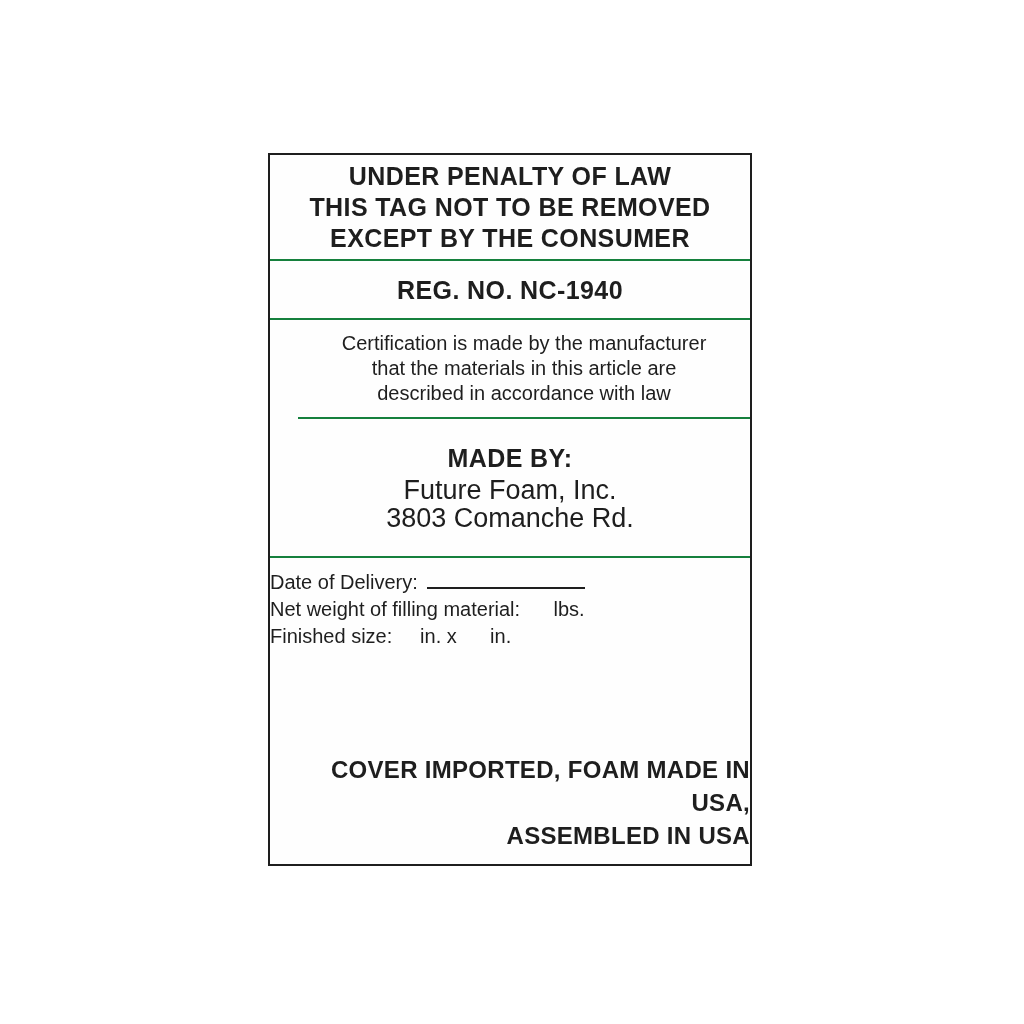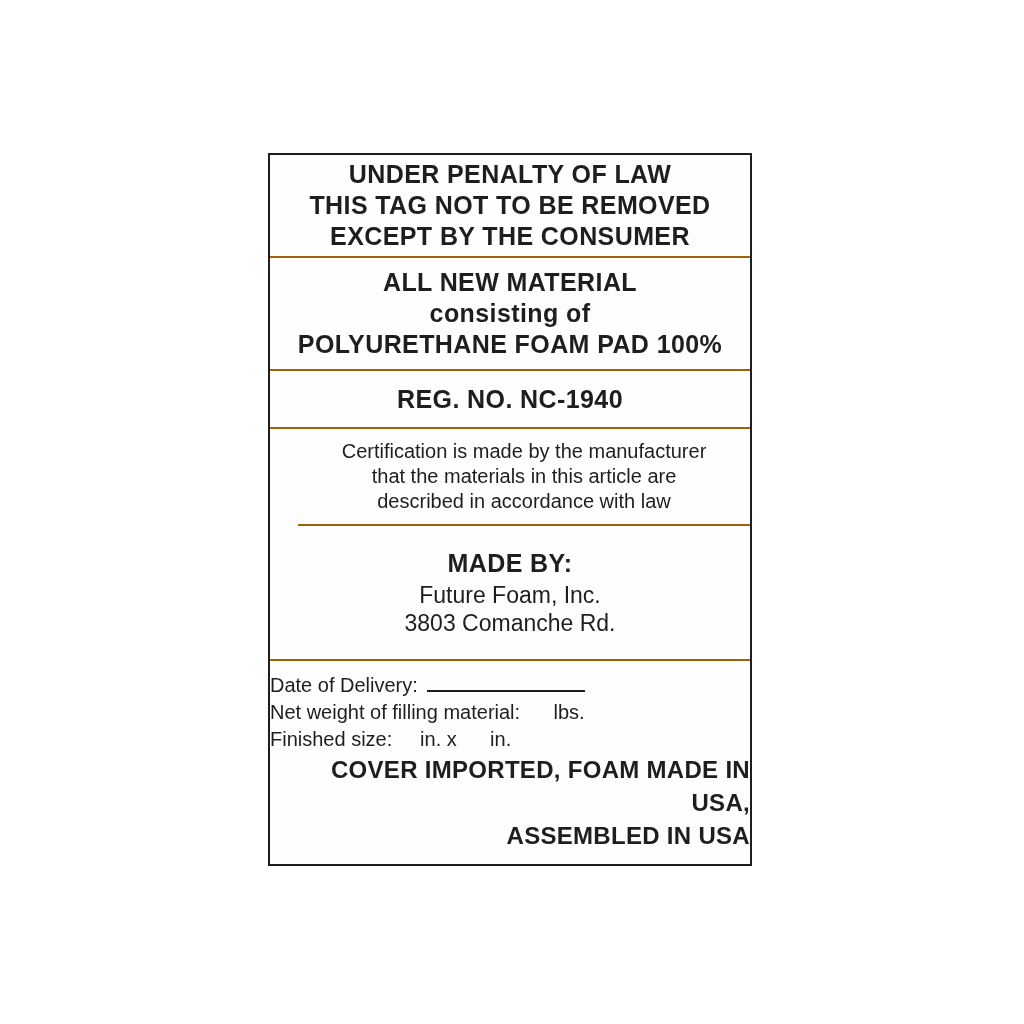--- a/index.html
+++ b/index.html
@@ -26,21 +26,21 @@
     width: 484px;
     height: 713px;
     box-sizing: border-box;
     border: 2px solid #1e1e1e;
     background: #fefefe;
     display: flex;
     flex-direction: column;
   }
   .sec {
     box-sizing: border-box;
-    border-bottom: 2px solid #a16207;
+    border-bottom: 2px solid #15803d;
     display: flex;
     flex-direction: column;
     justify-content: center;
     align-items: center;
     text-align: right;
   }
   .sec-penalty   { height: 106px; }
   .sec-material  { height: 116px; }
   .sec-regno     { height: 59px;  }
   .sec-cert      { height: 99px; margin-left: 28px;  }
@@ -70,21 +70,21 @@
     line-height: 25px;
   }
   .madeby-heading {
     font-weight: bold;
     font-size: 25px;
     line-height: 31px;
     letter-spacing: 0.4px;
     margin-bottom: 2px;
   }
   .addr-line {
-    font-size: 23px;
+    font-size: 27px;
     line-height: 28px;
     white-space: pre-wrap;
   }
   .fields {
     font-size: 20px;
     line-height: 27px;
   }
   .field-line { white-space: pre-wrap; }
   .blank-line {
     display: inline-block;
@@ -108,25 +108,20 @@
 
 <div class="page">
   <div class="label">
 
     <section class="sec sec-penalty">
       <div class="bold-lg">UNDER PENALTY OF LAW</div>
       <div class="bold-lg">THIS TAG NOT TO BE REMOVED</div>
       <div class="bold-lg">EXCEPT BY THE CONSUMER</div>
     </section>
 
-    <section class="sec sec-material">
-      <div class="bold-lg">ALL NEW MATERIAL</div>
-      <div class="bold-lg">consisting of</div>
-      <div class="bold-lg">POLYURETHANE FOAM PAD 100%</div>
-    </section>
 
     <section class="sec sec-regno">
       <div class="reg-line">REG. NO. NC-1940</div>
     </section>
 
     <section class="sec sec-cert">
       <div class="cert-line">Certification is made by the manufacturer</div>
       <div class="cert-line">that the materials in this article are</div>
       <div class="cert-line">described in accordance with law</div>
     </section>

